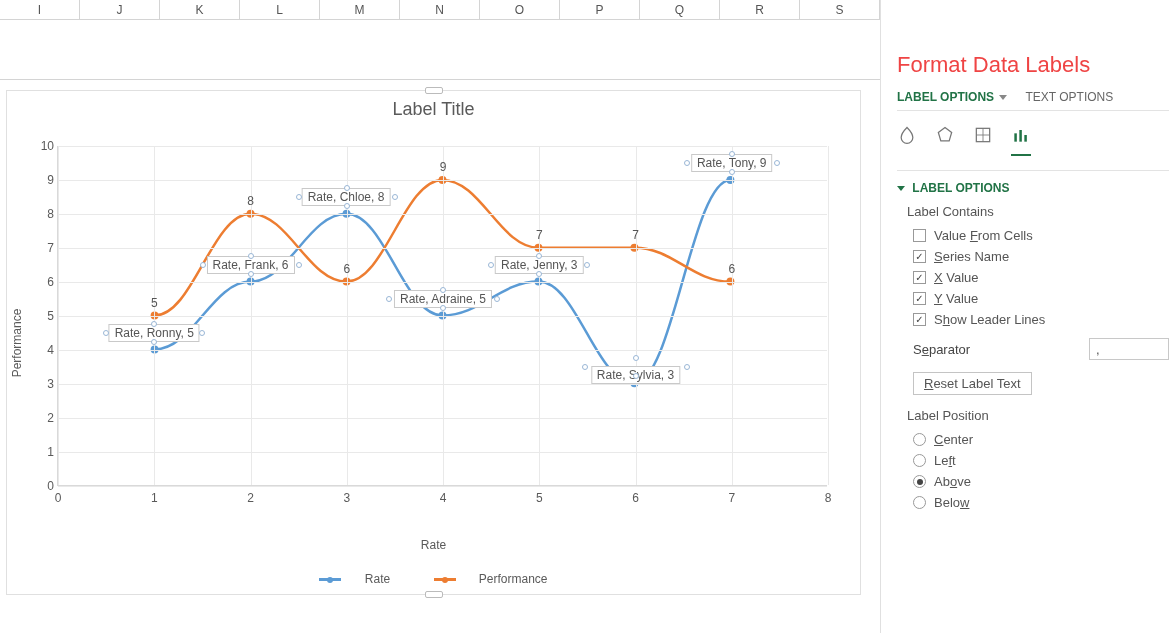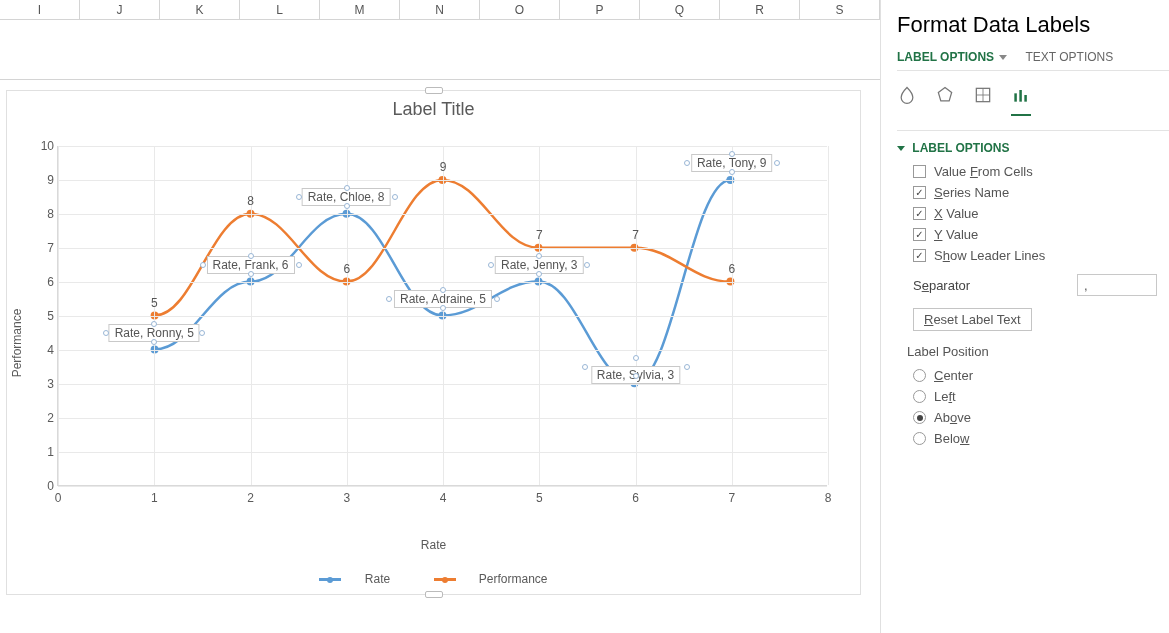--- a/index.html
+++ b/index.html
@@ -160,23 +160,24 @@
     top: 0;
     width: 289px;
     height: 633px;
     border-left: 1px solid #e0e0e0;
     background: #fff;
     padding: 12px 0 0 16px;
   }
   .panel-title {
     font-size: 22px;
     font-weight: 400;
-    color: #000000;
+    color: #ef4444;
     letter-spacing: 0;
     margin-bottom: 12px;
+    margin-top: 40px;
   }
   .tab-row {
     display: flex;
     gap: 18px;
     border-bottom: 1px solid #e3e3e3;
     padding-bottom: 6px;
     margin-bottom: 10px;
     font-size: 12px;
   }
   .tab-active { color: #217346; font-weight: 700; }
@@ -234,21 +235,21 @@
     border-radius: 50%;
     display: inline-flex;
     align-items: center;
     justify-content: center;
   }
   .radio.checked::after {
     content: ""; width: 6px; height: 6px;
     background: #444; border-radius: 50%;
   }
   .underline { text-decoration: underline; text-decoration-color: #555; }
-  .sep-line { display:flex; align-items:center; padding: 8px 12px 8px 16px; gap:10px; }
+  .sep-line { display:flex; align-items:center; padding: 8px 0 8px 16px; gap:10px; }
   .sep-input {
     height: 22px; border: 1px solid #c8c8c8;
     padding: 0 6px; font-size: 13px; color:#555;
     width: 80px;
   }
   .reset-btn {
     display:inline-block;
     border: 1px solid #c4c4c4;
     padding: 3px 10px;
     font-size: 13px;
@@ -436,20 +437,21 @@
           <rect x="16" y="12" width="3" height="8" fill="#217346"></rect>
         </svg>
     </span>
   </div>
 
   <div class="section-head">
     <span class="tri"></span>
     <span>LABEL OPTIONS</span>
   </div>
 
+  <div class="field-label">Label Contains</div>
 
   <div class="form-line">
     <span class="checkbox" id="chk-vfc"></span>
     <span>Value <span class="underline">F</span>rom Cells</span>
   </div>
   <div class="form-line">
     <span class="checkbox" id="chk-sn">✓</span>
     <span><span class="underline">S</span>eries Name</span>
   </div>
   <div class="form-line">

